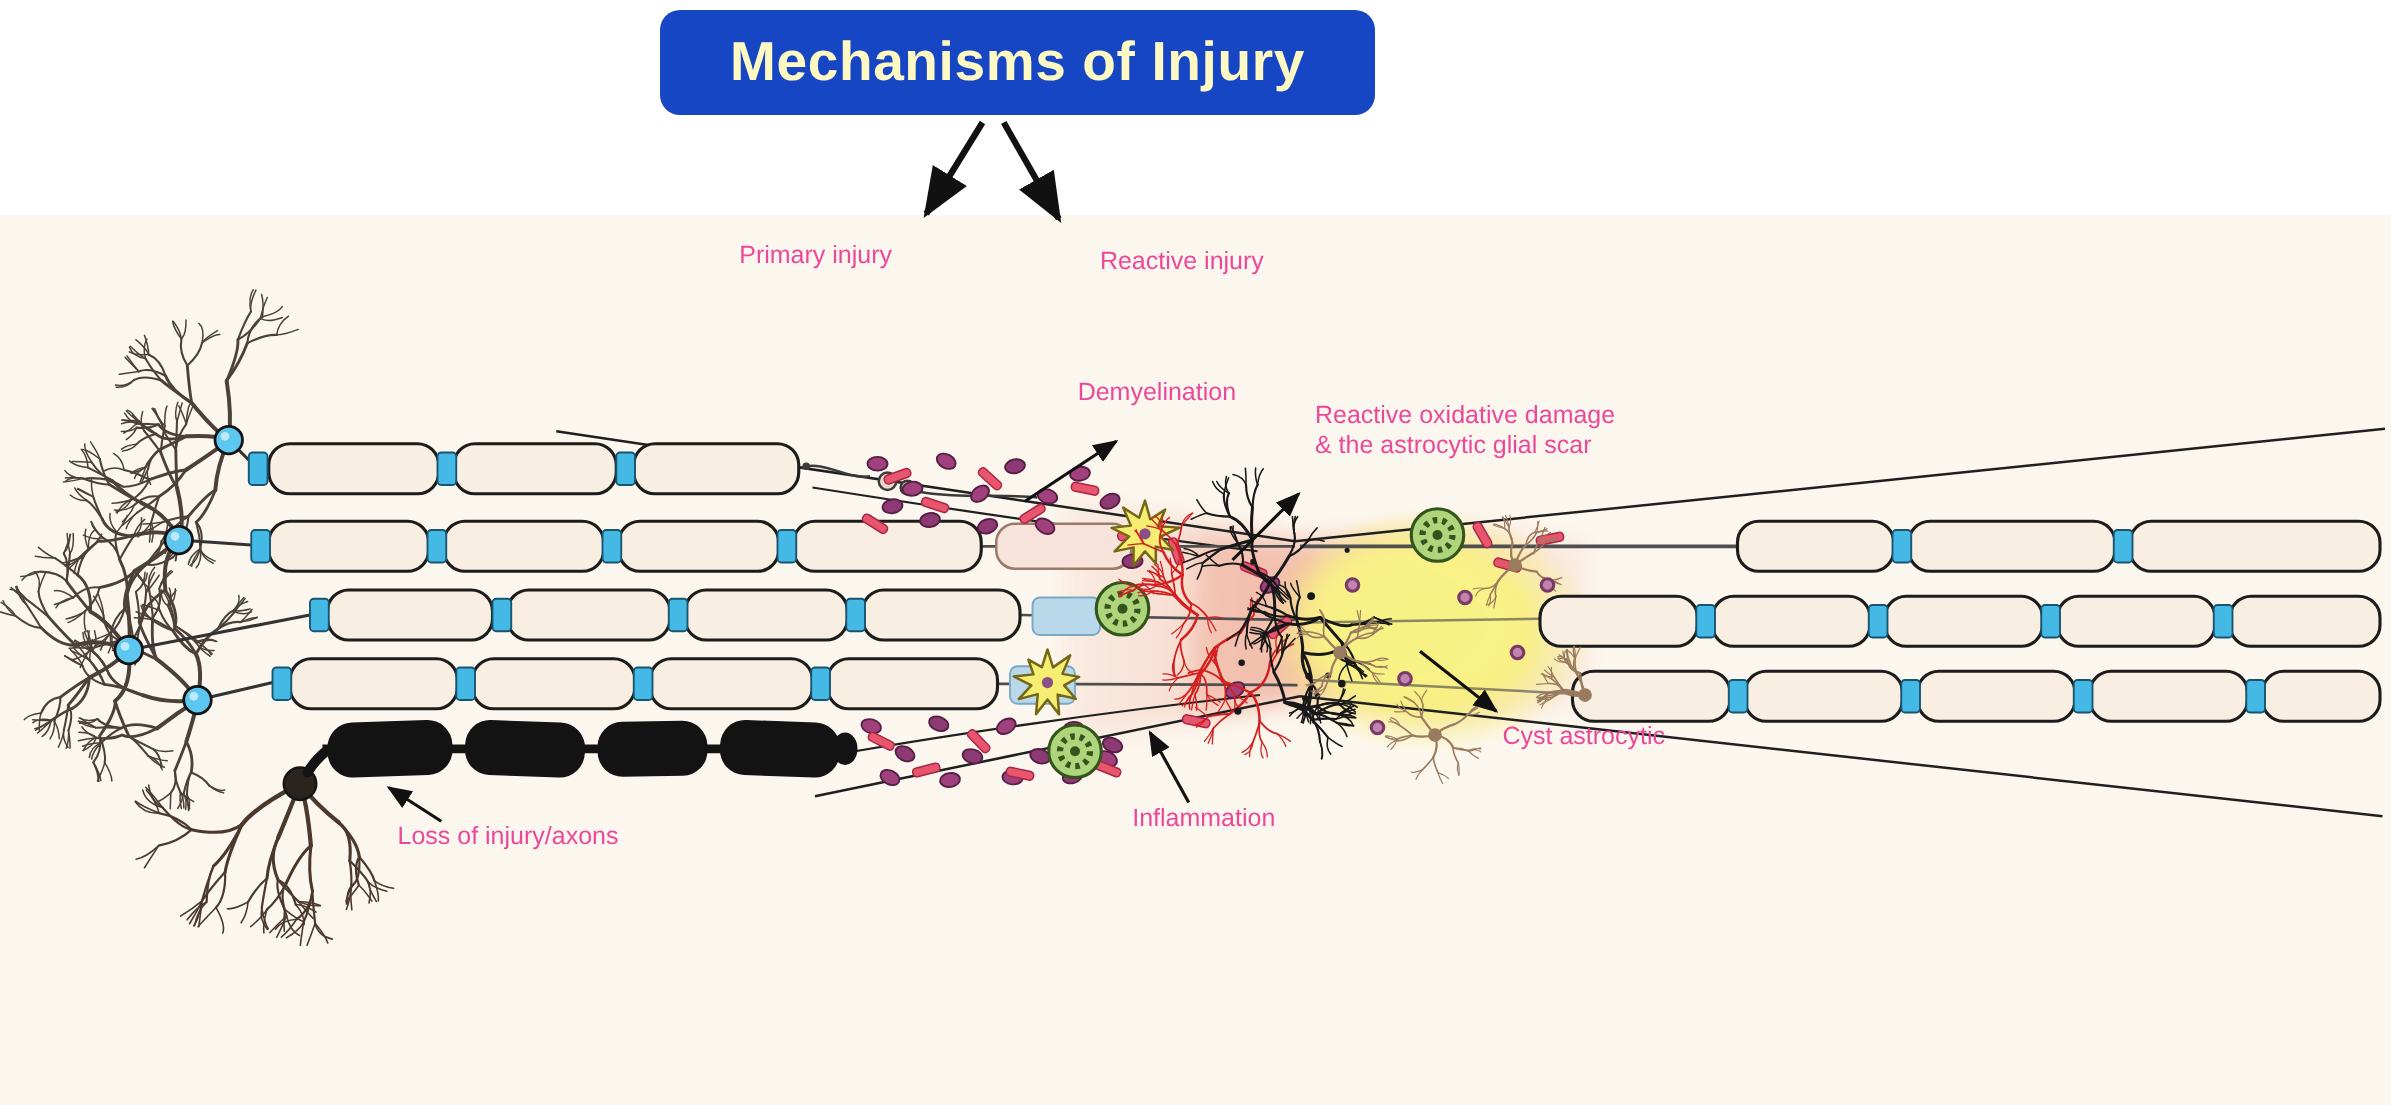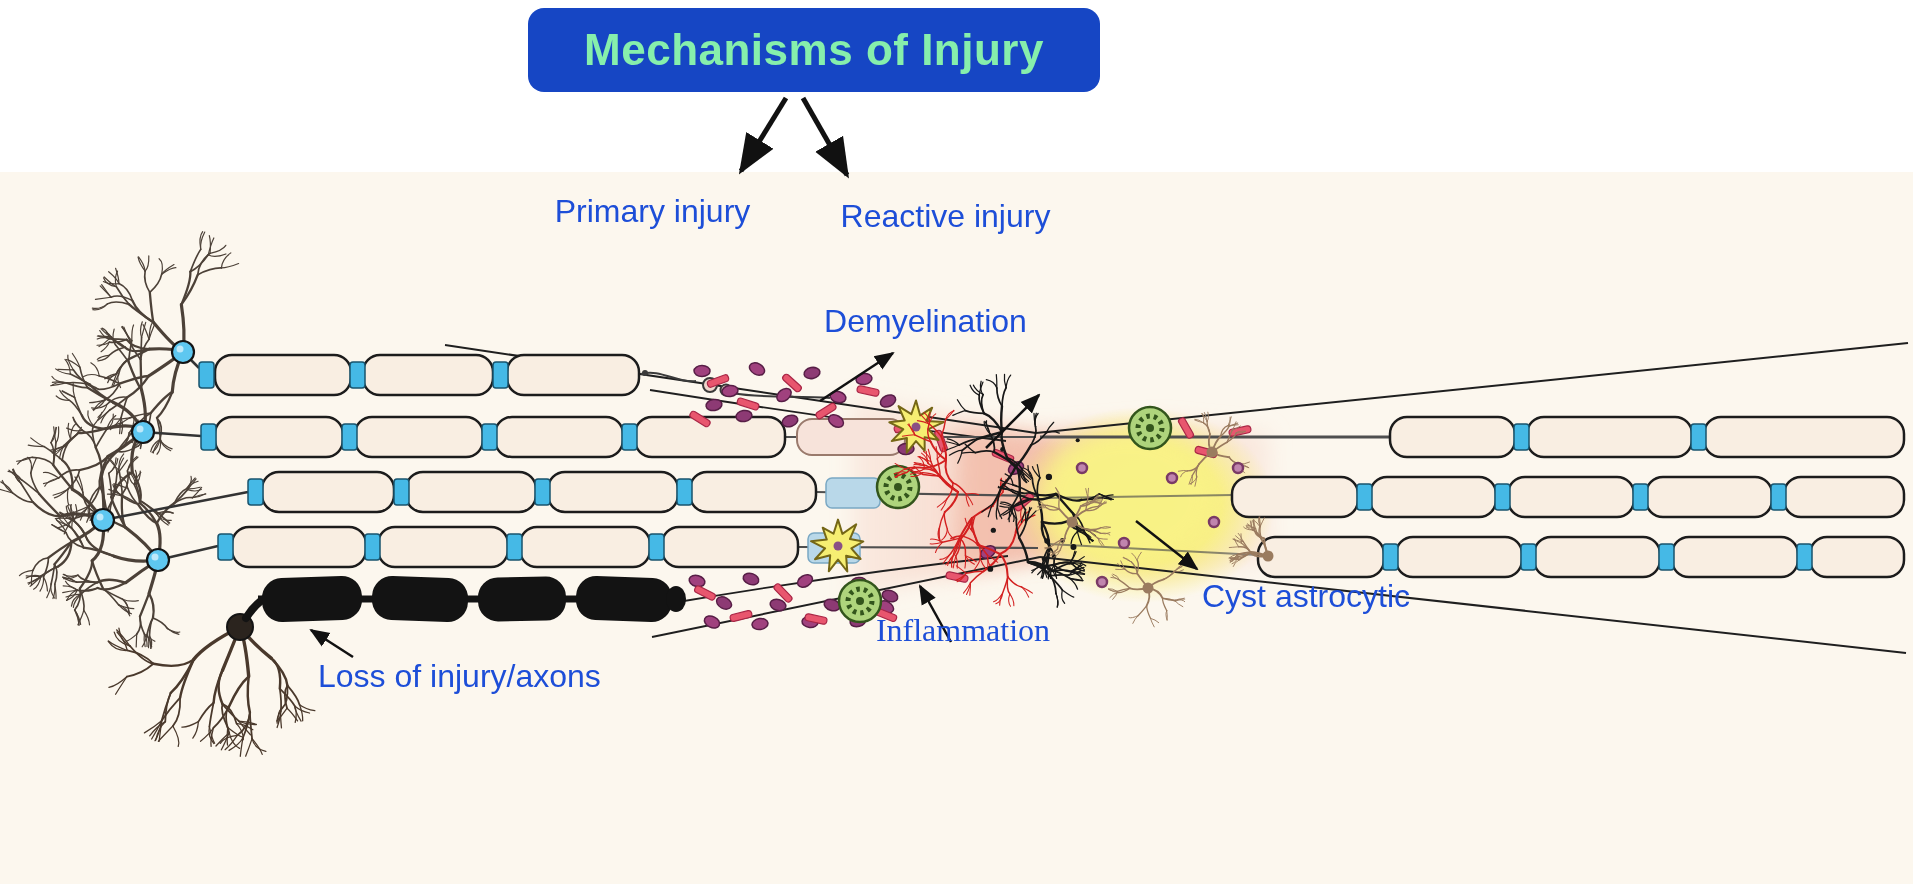--- a/index.html
+++ b/index.html
@@ -1,22 +1,22 @@
 <!DOCTYPE html>
 <html><head>
 <meta charset="utf-8">
 <style>
   html,body{margin:0;padding:0;background:#ffffff;}
   .canvas{position:relative;width:1913px;height:884px;background:#ffffff;overflow:hidden;
           font-family:"Liberation Sans",sans-serif;color:#151515;}
   #art{position:absolute;left:0;top:0;width:1913px;height:884px;}
   .title-box{position:absolute;left:528px;top:8px;width:572px;height:84px;background:#1646c4;
              border-radius:16px;display:flex;align-items:center;justify-content:center;
-             color:#86efac;font-size:44px;font-weight:700;letter-spacing:.5px;z-index:3;}
-  .lbl{position:absolute;font-size:32px;line-height:1.2;color:#1d4ed8;white-space:nowrap;z-index:3;}
+             color:#fef9c3;font-size:44px;font-weight:700;letter-spacing:.5px;z-index:3;}
+  .lbl{position:absolute;font-size:20px;line-height:1.2;color:#ec4899;white-space:nowrap;z-index:3;}
   .center{text-align:center;}
 </style>
 </head>
 <body>
 
 <div class="canvas">
 
   <svg id="art" viewBox="0 0 1913 884">
     <defs>
       <marker id="ah" viewBox="0 0 10 8" refX="9" refY="4" markerWidth="8" markerHeight="7" orient="auto-start-reverse">
@@ -1286,20 +1286,24 @@
   <div class="title-box">
     <span>Mechanisms of Injury</span>
   </div>
 
   <div class="lbl center" style="left:540px;top:192px;width:225px;">Primary injury</div>
 
   <div class="lbl center" style="left:818px;top:197px;width:255px;">Reactive injury</div>
 
   <div class="lbl center" style="left:808px;top:302px;width:235px;text-align:center;">Demyelination</div>
 
+  <div class="lbl" style="left:1052px;top:320px;">
+    <div>Reactive oxidative damage</div>
+    <div>&amp; the astrocytic glial scar</div>
+  </div>
 
-  <div class="lbl center" style="left:843px;top:611px;width:240px;font-family:Liberation Serif, serif;">Inflammation</div>
+  <div class="lbl center" style="left:843px;top:643px;width:240px;">Inflammation</div>
 
   <div class="lbl" style="left:1202px;top:577px;">Cyst astrocytic</div>
 
   <div class="lbl" style="left:318px;top:657px;">Loss of injury/axons</div>
 
 </div>
 
 </body></html>

